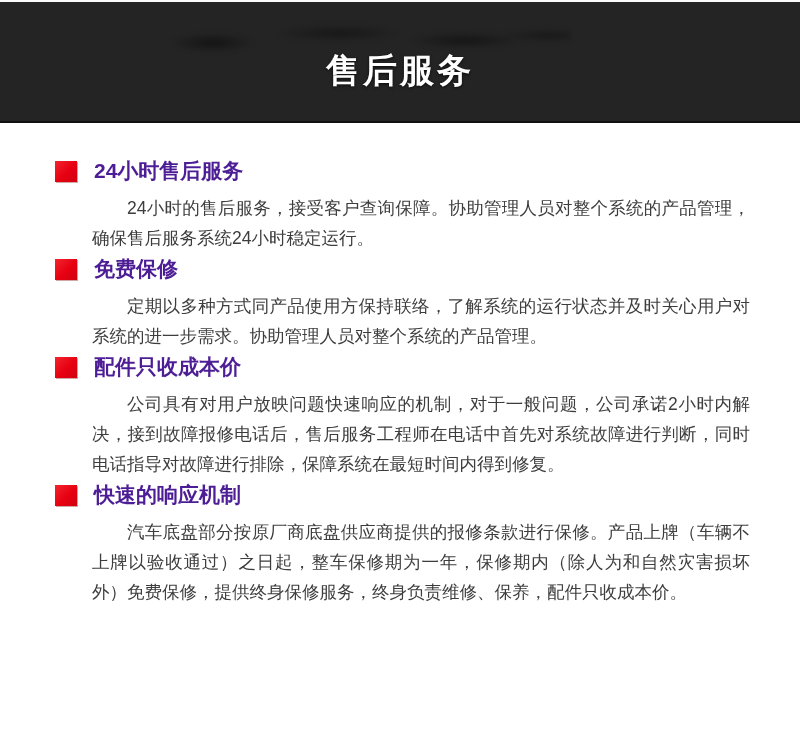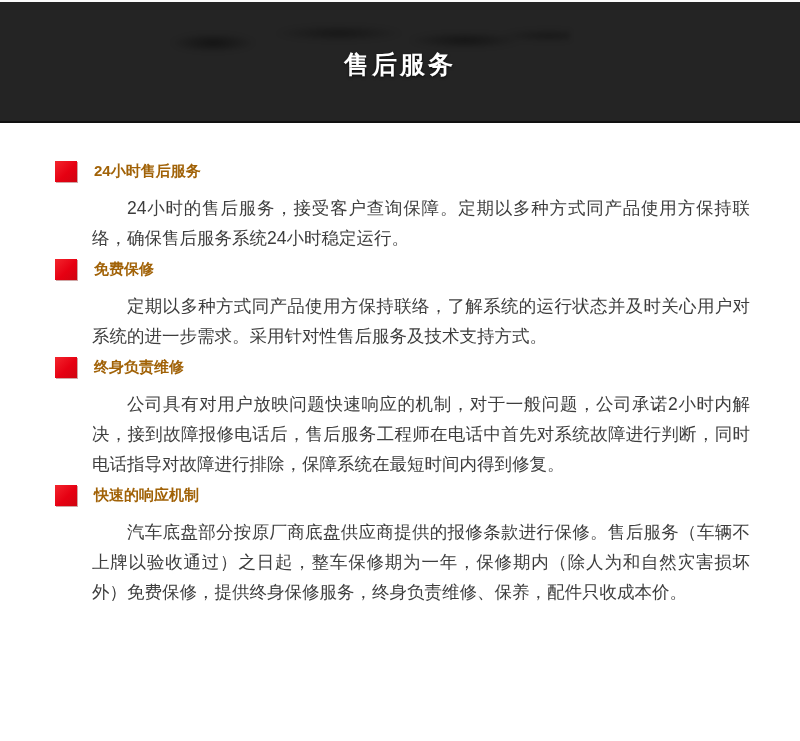--- a/index.html
+++ b/index.html
@@ -40,21 +40,21 @@
       radial-gradient(ellipse 90px 12px at 45% 40%, rgba(0,0,0,0.35), transparent 70%),
       radial-gradient(ellipse 80px 12px at 75% 55%, rgba(0,0,0,0.40), transparent 70%),
       radial-gradient(ellipse 70px 10px at 95% 45%, rgba(0,0,0,0.30), transparent 70%);
     filter: blur(2px);
   }
   .banner-title {
     position: relative;
     margin: 0;
     padding-top: 46px;
     text-align: center;
-    font-size: 25px;
+    font-size: 34px;
     font-weight: bold;
     letter-spacing: 3px;
     color: #ffffff;
     text-shadow: 0 1px 3px rgba(0,0,0,0.7);
   }
   
   .content {
     padding: 32px 50px 0 55px;
   }
   .sec-head {
@@ -65,23 +65,23 @@
     margin: 4px 0 10px 0;
   }
   .bullet {
     flex: 0 0 auto;
     width: 22px;
     height: 21px;
     background: linear-gradient(135deg, #f3252d 0%, #e60012 55%, #cf0410 100%);
     box-shadow: 1px 1px 0 rgba(120,0,0,0.35);
   }
   .sec-title {
-    font-size: 15px;
+    font-size: 21px;
     font-weight: bold;
-    color: #a16207;
+    color: #4c1d95;
     white-space: nowrap;
   }
   .paras {
     margin-left: 37px;
   }
   .para {
     margin: 0;
     font-size: 17.5px;
     line-height: 30px;
     text-indent: 2em;
@@ -98,48 +98,48 @@
     <h1 class="banner-title">售后服务</h1>
   </div>
 
   <div class="content">
   <div class="section">
     <div class="sec-head">
       <span class="bullet"></span>
       <span class="sec-title">24小时售后服务</span>
     </div>
     <div class="paras">
-          <p class="para">24小时的售后服务，接受客户查询保障。定期以多种方式同产品使用方保持联络，确保售后服务系统24小时稳定运行。</p>
+          <p class="para">24小时的售后服务，接受客户查询保障。协助管理人员对整个系统的产品管理，确保售后服务系统24小时稳定运行。</p>
         </div>
   </div>
 
   <div class="section">
     <div class="sec-head">
       <span class="bullet"></span>
       <span class="sec-title">免费保修</span>
     </div>
     <div class="paras">
-          <p class="para">定期以多种方式同产品使用方保持联络，了解系统的运行状态并及时关心用户对系统的进一步需求。采用针对性售后服务及技术支持方式。</p>
+          <p class="para">定期以多种方式同产品使用方保持联络，了解系统的运行状态并及时关心用户对系统的进一步需求。协助管理人员对整个系统的产品管理。</p>
         </div>
   </div>
 
   <div class="section">
     <div class="sec-head">
       <span class="bullet"></span>
-      <span class="sec-title">终身负责维修</span>
+      <span class="sec-title">配件只收成本价</span>
     </div>
     <div class="paras">
           <p class="para">公司具有对用户放映问题快速响应的机制，对于一般问题，公司承诺2小时内解决，接到故障报修电话后，售后服务工程师在电话中首先对系统故障进行判断，同时电话指导对故障进行排除，保障系统在最短时间内得到修复。</p>
         </div>
   </div>
 
   <div class="section">
     <div class="sec-head">
       <span class="bullet"></span>
       <span class="sec-title">快速的响应机制</span>
     </div>
     <div class="paras">
-          <p class="para">汽车底盘部分按原厂商底盘供应商提供的报修条款进行保修。售后服务（车辆不上牌以验收通过）之日起，整车保修期为一年，保修期内（除人为和自然灾害损坏外）免费保修，提供终身保修服务，终身负责维修、保养，配件只收成本价。</p>
+          <p class="para">汽车底盘部分按原厂商底盘供应商提供的报修条款进行保修。产品上牌（车辆不上牌以验收通过）之日起，整车保修期为一年，保修期内（除人为和自然灾害损坏外）免费保修，提供终身保修服务，终身负责维修、保养，配件只收成本价。</p>
         </div>
   </div>
 </div>
 
 </div>
 
 </body></html>

